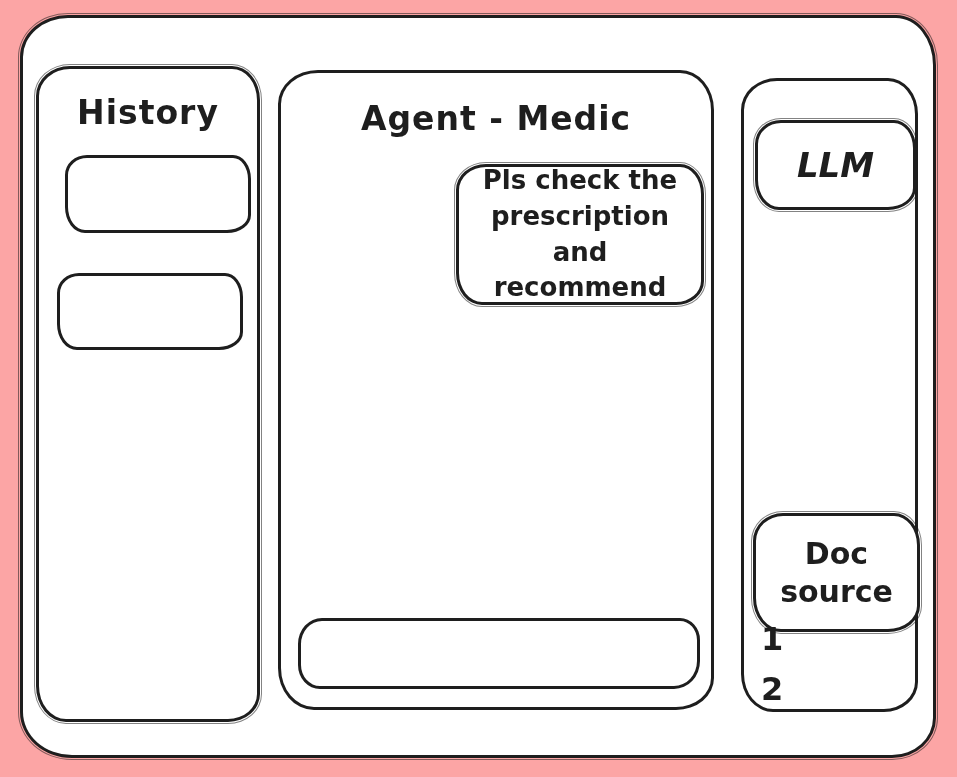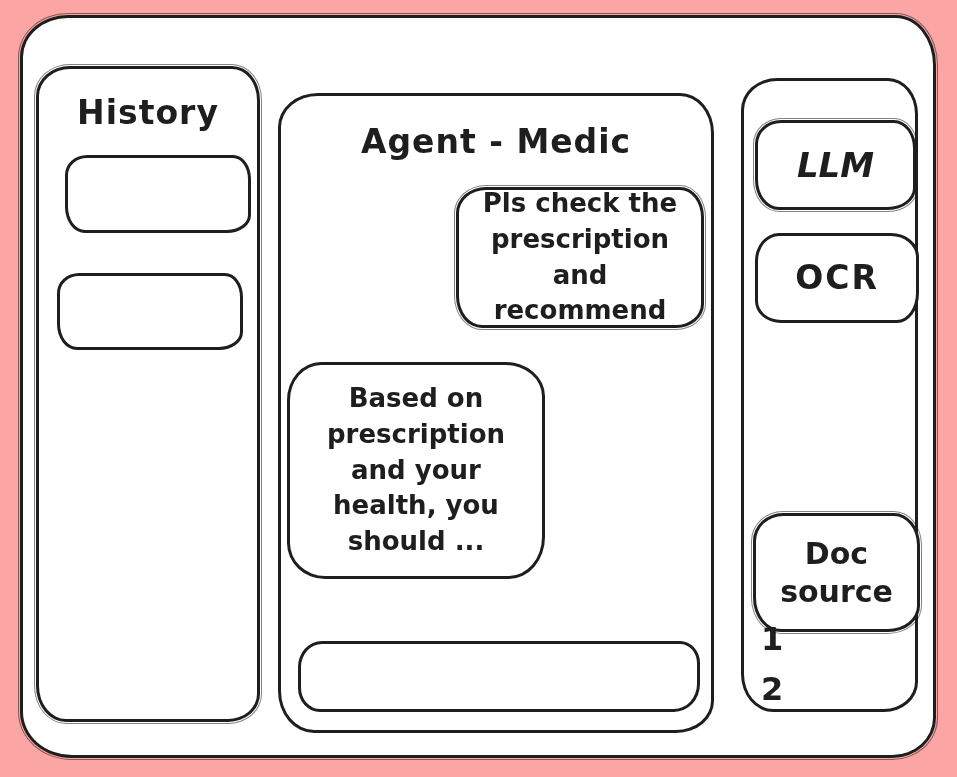--- a/index.html
+++ b/index.html
@@ -37,21 +37,20 @@
     border-radius: 22px 18px 24px 20px / 20px 24px 18px 26px;
     cursor: pointer;
   }
   .history-item.one { left: 26px; top: 86px;  width: 186px; height: 78px; }
   .history-item.two { left: 18px; top: 204px; width: 186px; height: 77px; }
 
   
   .chat-panel {
     left: 278px; top: 70px; width: 436px; height: 640px;
     border-radius: 40px 34px 38px 36px / 34px 40px 32px 42px;
-    margin-top: 23px;
   }
   .chat-title {
     position: absolute; left: 0; right: 0; top: 26px;
     text-align: center; font-size: 33px; font-weight: bold;
     letter-spacing: 1px;
   }
   .bubble {
     position: absolute; border: 3px solid var(--ink); background: #fff;
     display: flex; align-items: center; justify-content: center;
     text-align: center; font-size: 26px; font-weight: bold; line-height: 1.38;
@@ -128,35 +127,29 @@
     <div class="history-item two"></div>
   </div>
 
   <div class="sketch chat-panel">
     <div class="chat-title">Agent - Medic</div>
 
     <div class="bubble user dbl">
       <span>Pls check the prescription and recommend</span>
     </div>
 
-    <div class="bubble agent">
-      <span>Based on prescription and your health, you should ...</span>
-    </div>
 
     <div class="chat-input-box">
       <input type="text" placeholder="" style="">
     </div>
   </div>
 
   <div class="sketch sidebar-right">
     <div class="tool-btn llm dbl">
       <span>LLM</span>
-    </div>
-    <div class="tool-btn ocr">
-      <span>OCR</span>
     </div>
     <div class="tool-btn doc dbl">
       <span>Doc source</span>
     </div>
     <div class="doc-num n1">1</div>
     <div class="doc-num n2">2</div>
   </div>
 
 </div>
 

